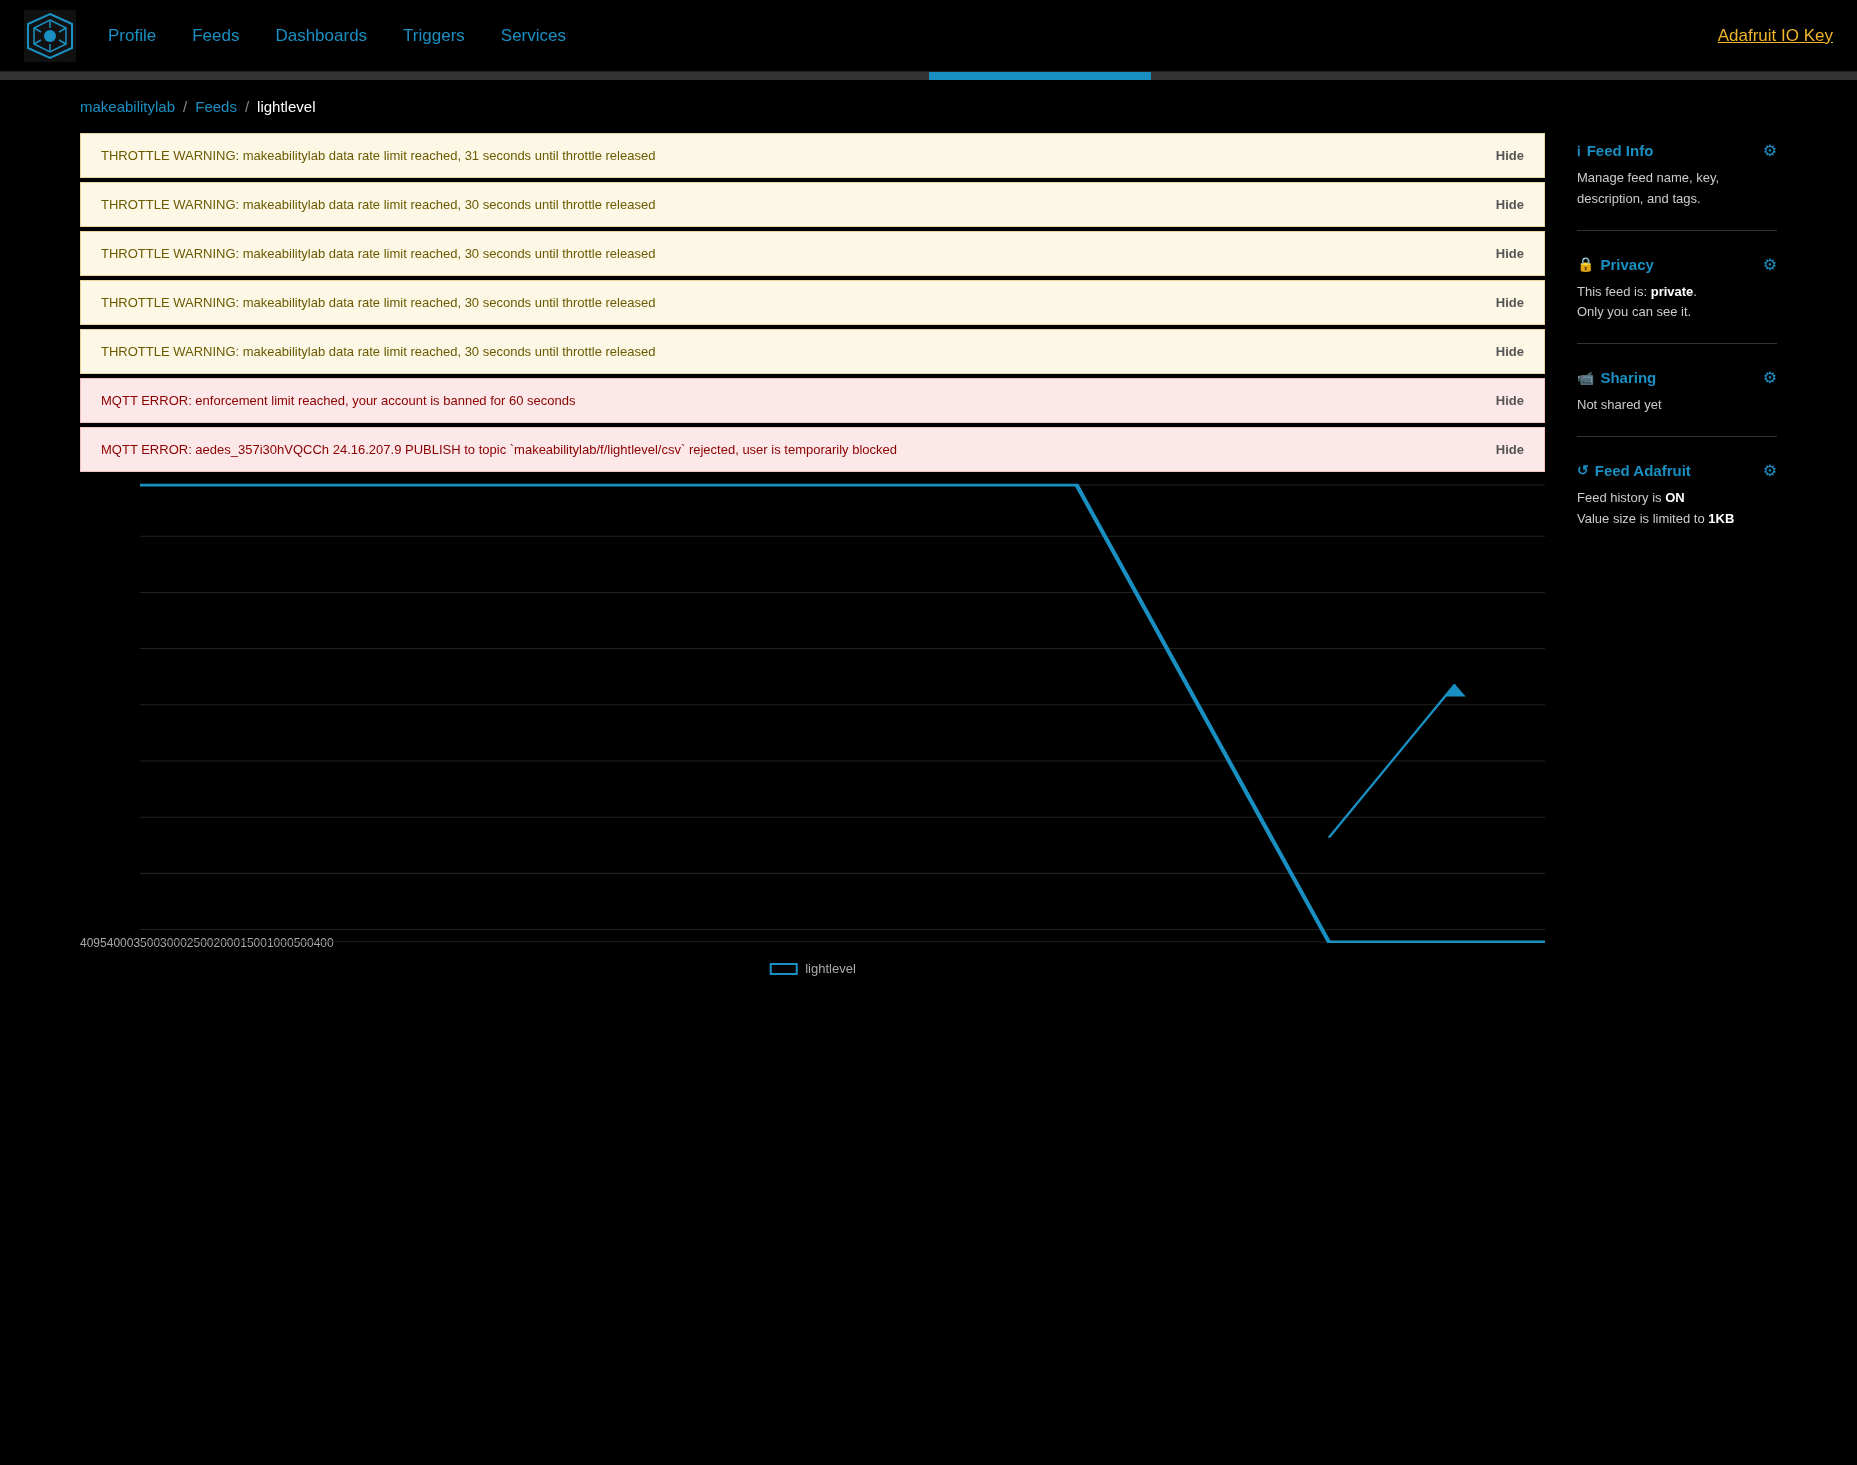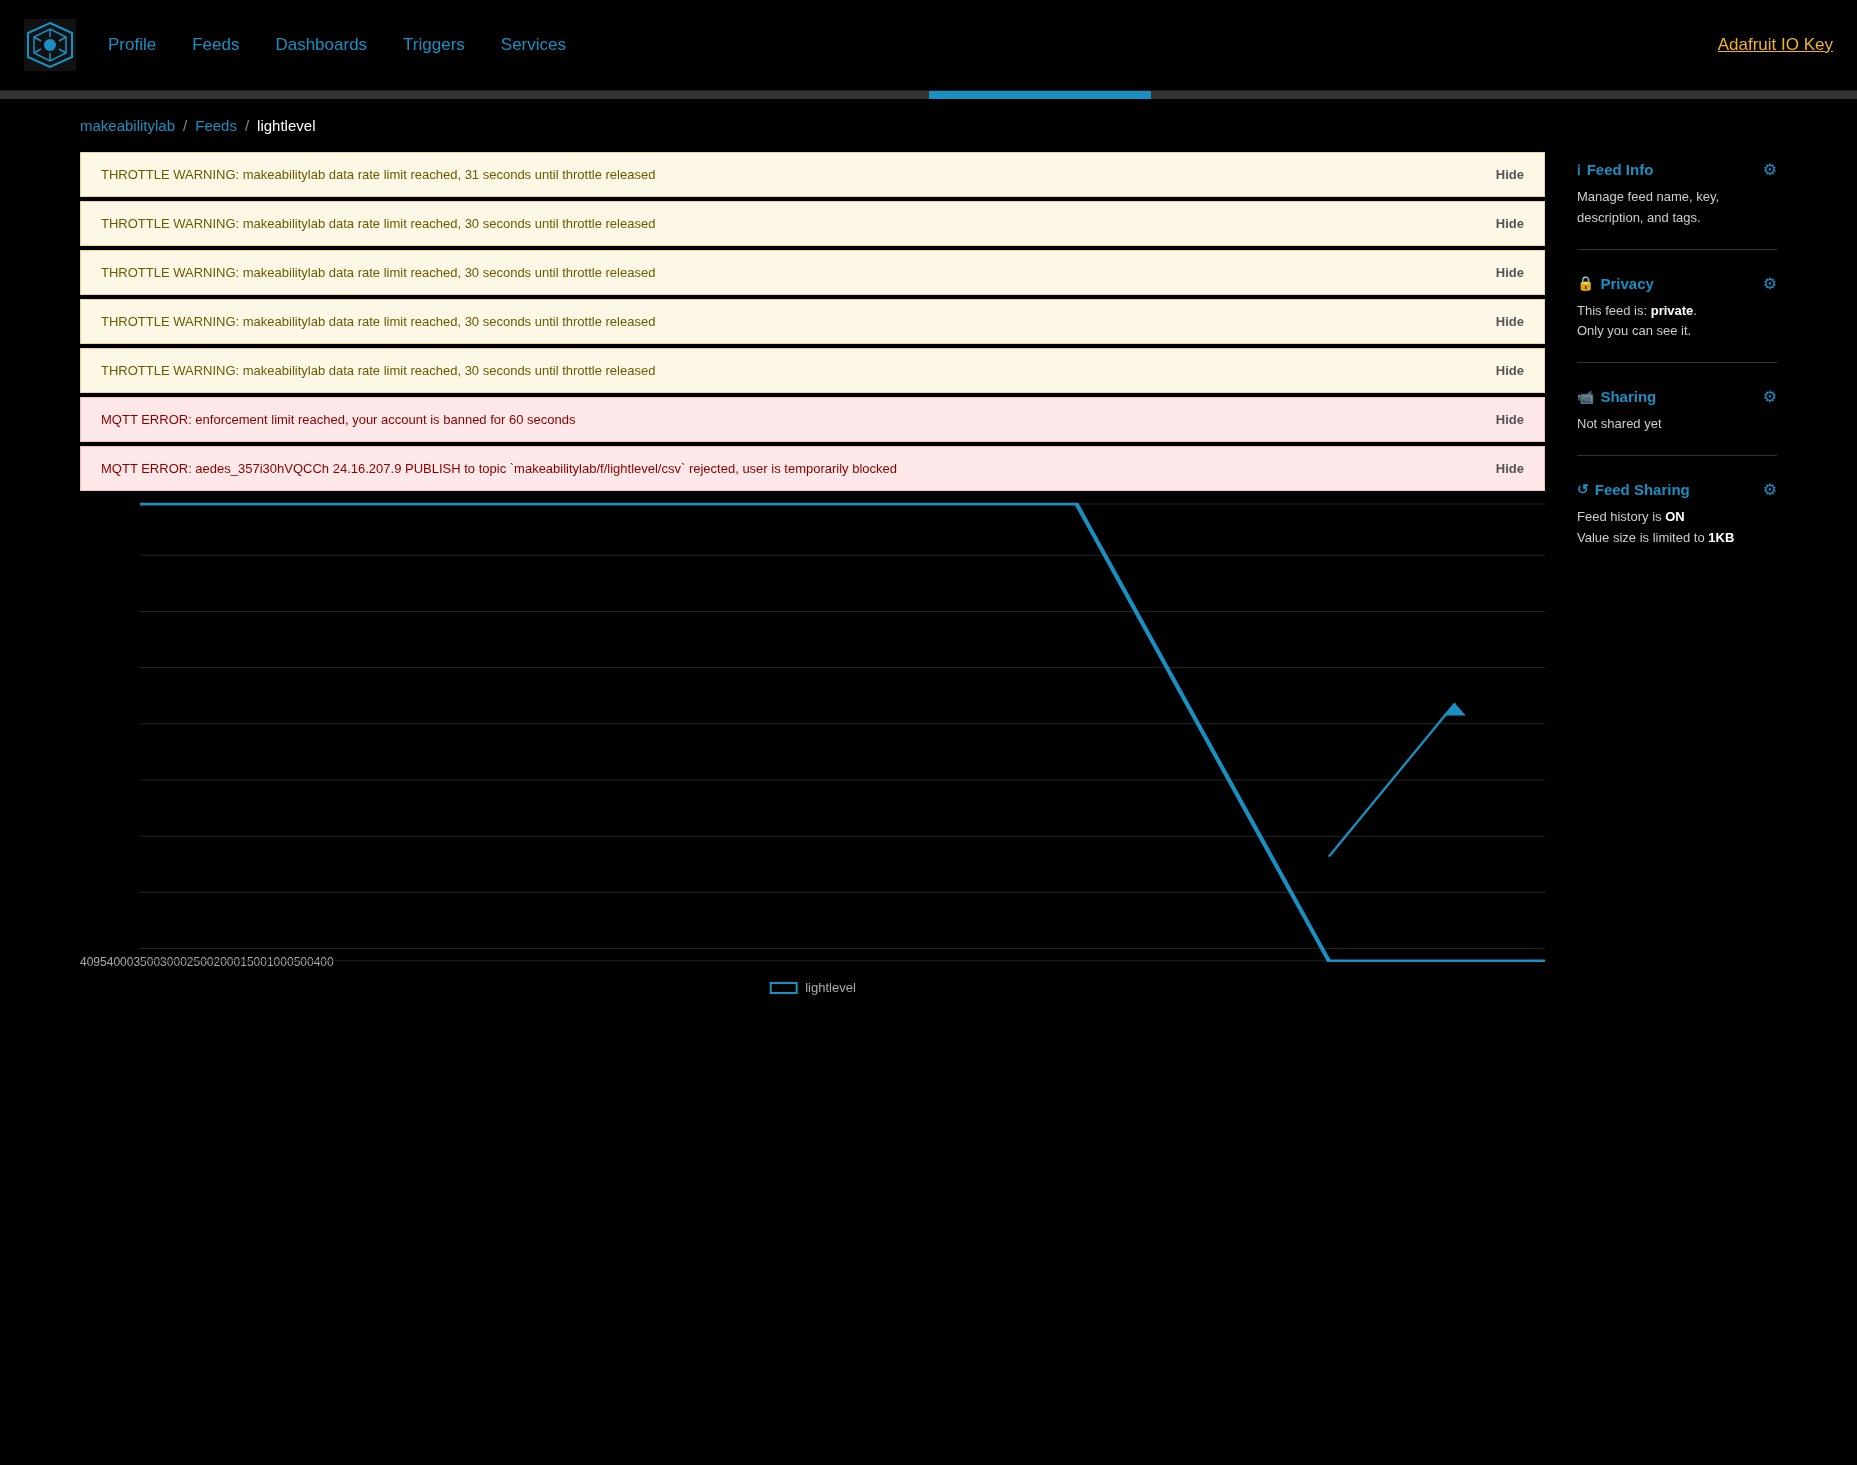--- a/index.html
+++ b/index.html
@@ -12,21 +12,21 @@
       width: 1857px;
       overflow-x: hidden;
     }
 
     
     .navbar {
       background: #000;
       display: flex;
       align-items: center;
       padding: 12px 24px;
-      height: 91px;
+      height: 72px;
       border-bottom: 1px solid #222;
     }
     .nav-logo {
       width: 52px;
       height: 52px;
       margin-right: 32px;
     }
     .nav-links {
       display: flex;
       gap: 36px;
@@ -365,21 +365,21 @@
         </span>
         <span class="sidebar-gear">⚙</span>
       </div>
       <p class="sidebar-text">Not shared yet</p>
     </div>
 
     <div class="sidebar-section">
       <div class="sidebar-section-header">
         <span class="sidebar-section-title">
           <span class="icon">↺</span>
-          <span>Feed Sharing</span>
+          <span>Feed Adafruit</span>
         </span>
         <span class="sidebar-gear">⚙</span>
       </div>
       <p class="sidebar-text">
         Feed history is <strong>ON</strong>
       </p>
       <p class="sidebar-text">
         <span>Value size is limited to</span>
         <strong>1KB</strong>
       </p>

